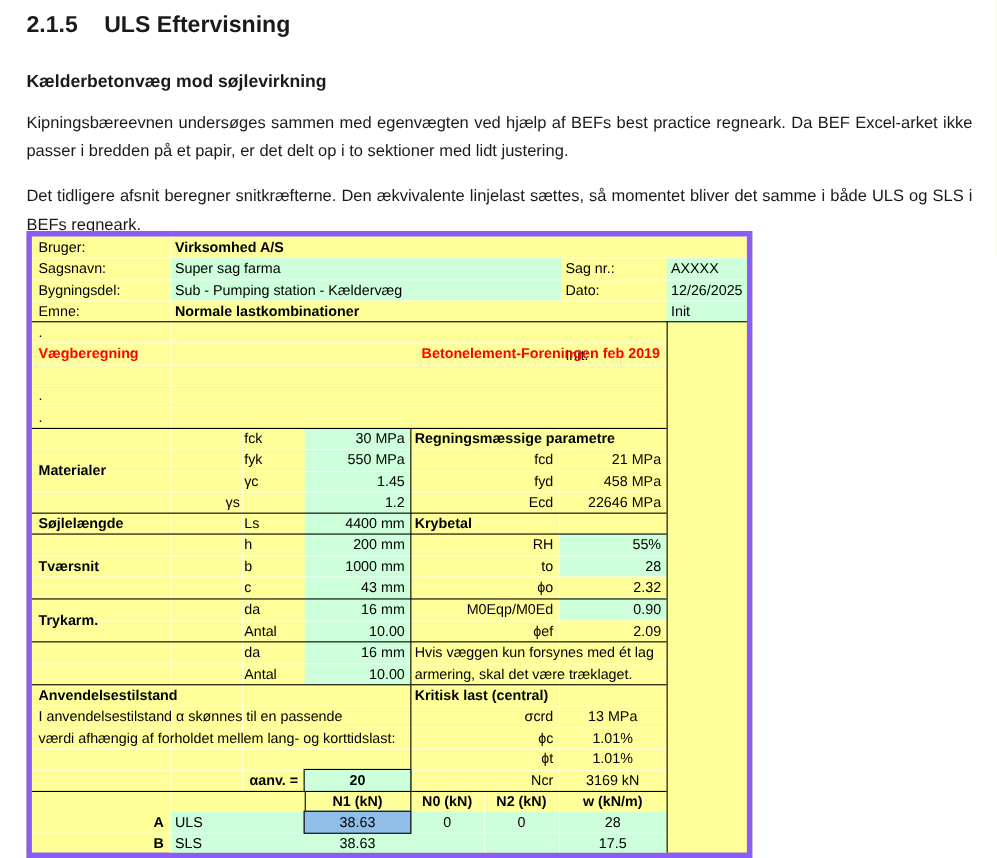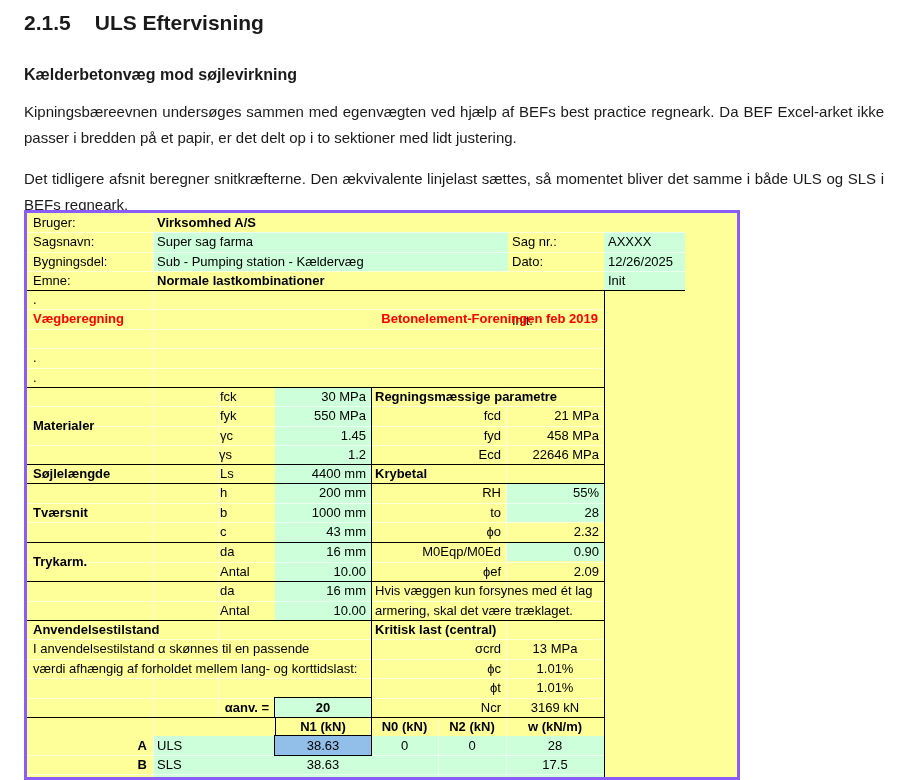--- a/index.html
+++ b/index.html
@@ -9,22 +9,22 @@
     font-family:"Liberation Sans", sans-serif; color:#1a1a1a;
   }
   .doc { padding:10px 22px 0 24px; }
   .h1 { font-size:21px; font-weight:700; color:#1a1a1a; margin:0; line-height:25px; }
   .h1-num { margin-right:24px; }
   .h2 { font-size:16px; font-weight:700; margin:30px 0 0 0; line-height:19px; }
   .para { font-size:15px; line-height:26px; margin:15px 0 0 0; text-align:justify; }
 
   
   .sheet {
-    position:absolute; left:24px; top:210px; width:716px; height:570px;
-    background:#FFFF99; border:3px solid #8b5cf6; overflow:hidden;
+    position:absolute; left:24px; top:210px; width:660px; height:570px;
+    background:#FFFF99; border:5px solid #8b5cf6; overflow:hidden;
     font-size:13px; color:#000;
   }
   .rect { position:absolute; z-index:1; }
   .green { background:#CCFFDA; }
   .blue  { background:#92BEEA; }
   .blk-h { position:absolute; height:1px; background:#000; z-index:2; }
   .blk-v { position:absolute; width:1px;  background:#000; z-index:2; }
   .gl-h  { position:absolute; height:1px; background:rgba(255,255,255,0.62); z-index:1; }
   .gl-v  { position:absolute; width:1px;  background:rgba(255,255,255,0.62); z-index:1; }
   .c { position:absolute; height:19px; line-height:19px; white-space:nowrap; z-index:3; }
@@ -114,21 +114,21 @@
   <div class="c" style="left:6px;top:135px;width:20px;">.</div>
   <div class="c" style="left:6px;top:155px;width:20px;">.</div>
 
   <div class="c b vc" style="left:6px;top:174px;width:118px;height:77px;">Materialer</div>
   <div class="c" style="left:193px;top:174px;width:52px;">fck</div>
   <div class="c r" style="left:248px;top:174px;width:91px;">30 MPa</div>
   <div class="c" style="left:193px;top:193px;width:52px;">fyk</div>
   <div class="c r" style="left:248px;top:193px;width:91px;">550 MPa</div>
   <div class="c" style="left:193px;top:213px;width:52px;">γc</div>
   <div class="c r" style="left:248px;top:213px;width:91px;">1.45</div>
-  <div class="c" style="left:192px;top:232px;width:52px;">γs</div>
+  <div class="c" style="left:176px;top:232px;width:52px;">γs</div>
   <div class="c r" style="left:248px;top:232px;width:91px;">1.2</div>
 
   <div class="c b" style="left:348px;top:174px;width:226px;">Regningsmæssige parametre</div>
   <div class="c r" style="left:344px;top:193px;width:130px;">fcd</div>
   <div class="c r" style="left:479px;top:193px;width:93px;">21 MPa</div>
   <div class="c r" style="left:344px;top:213px;width:130px;padding-left:32px;">fyd</div>
   <div class="c r" style="left:479px;top:213px;width:93px;">458 MPa</div>
   <div class="c r" style="left:344px;top:232px;width:130px;">Ecd</div>
   <div class="c r" style="left:479px;top:232px;width:93px;">22646 MPa</div>
 

